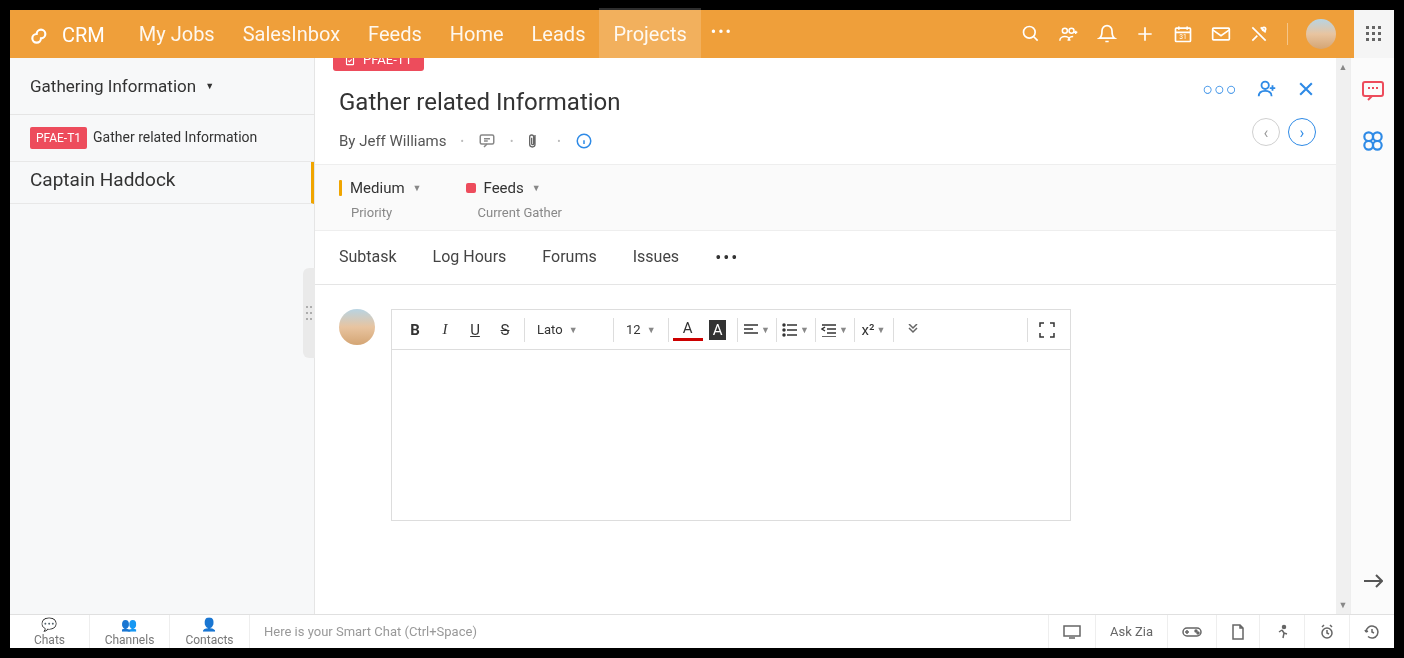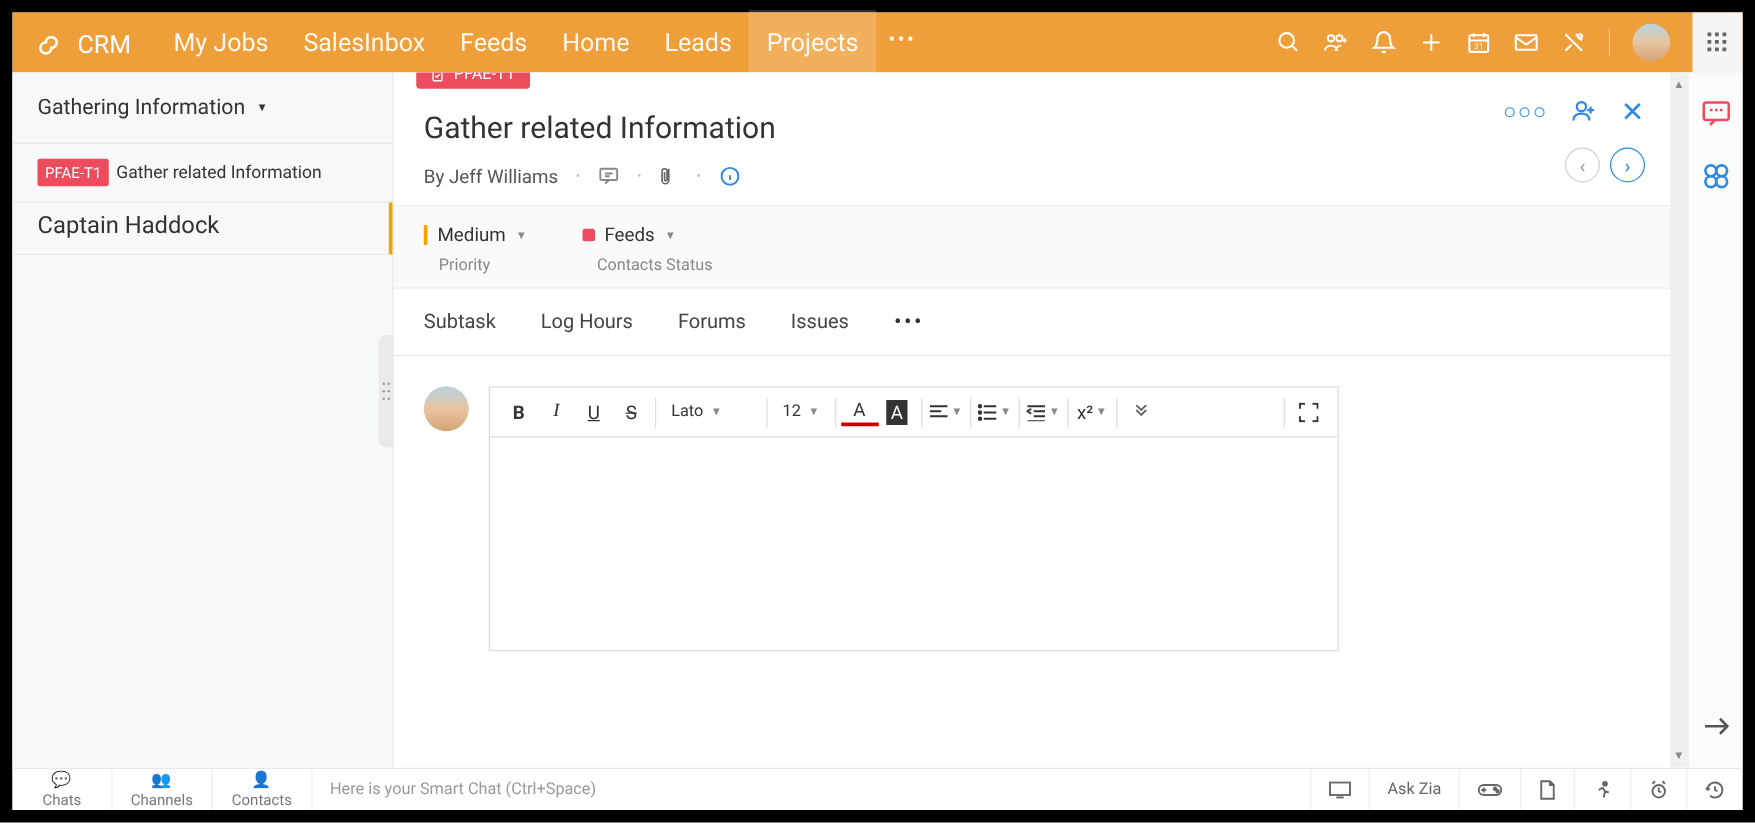--- a/index.html
+++ b/index.html
@@ -224,21 +224,21 @@
             <span class="chev">▼</span>
           </div>
           <div class="status-lbl">Priority</div>
         </div>
         <div class="status-col">
           <div class="status-val">
             <span class="sbox"></span>
             <span>Feeds</span>
             <span class="chev">▼</span>
           </div>
-          <div class="status-lbl">Contacts Status</div>
+          <div class="status-lbl">Current Gather</div>
         </div>
       </div>
 
       <div class="tabs">
         <div class="tab">Subtask</div>
         <div class="tab">Log Hours</div>
         <div class="tab">Forums</div>
         <div class="tab">Issues</div>
         <div class="tab-more">•••</div>
       </div>

